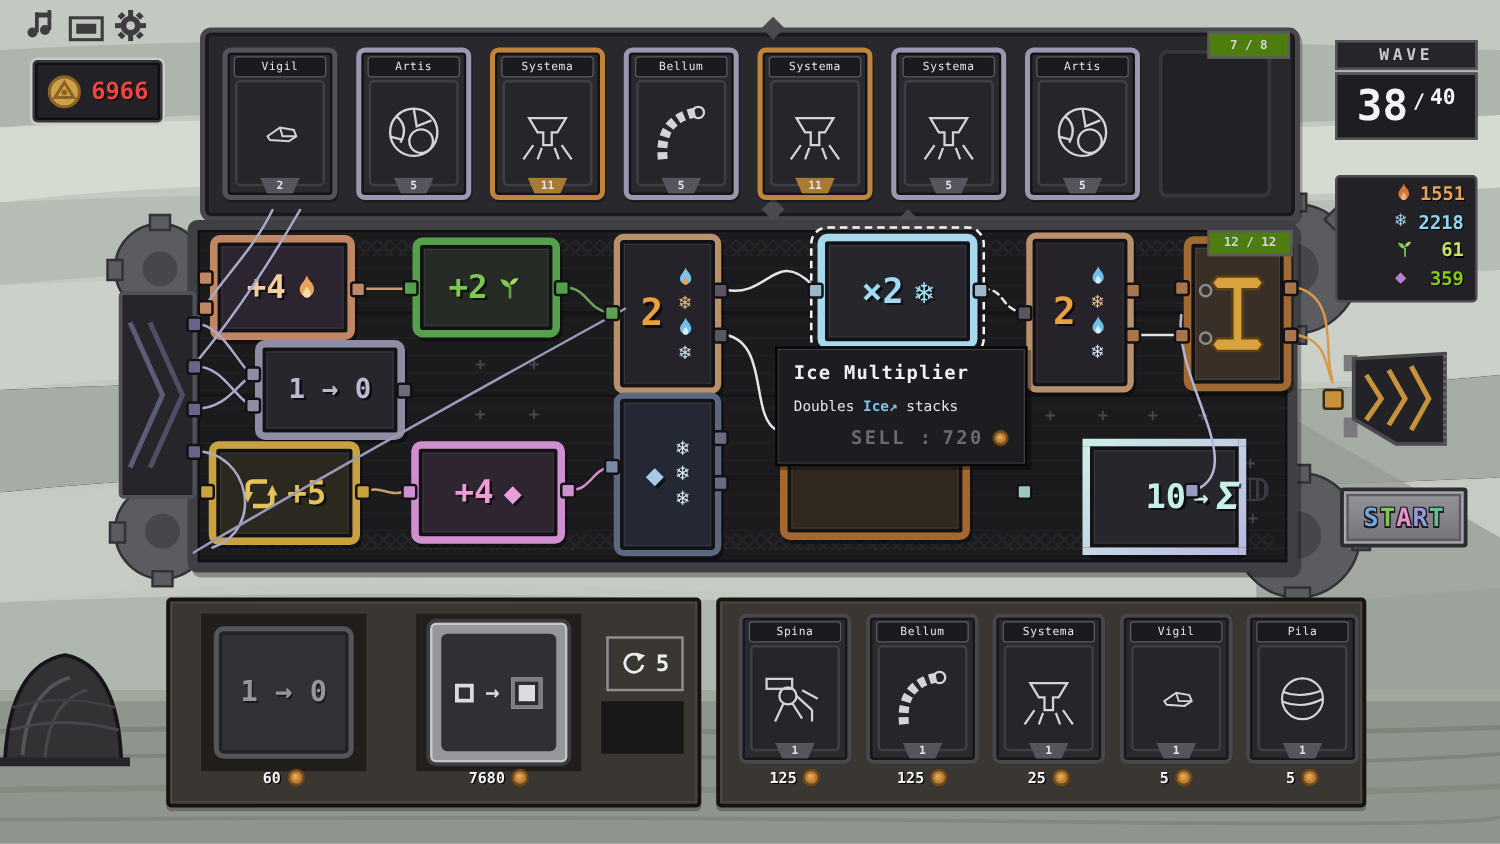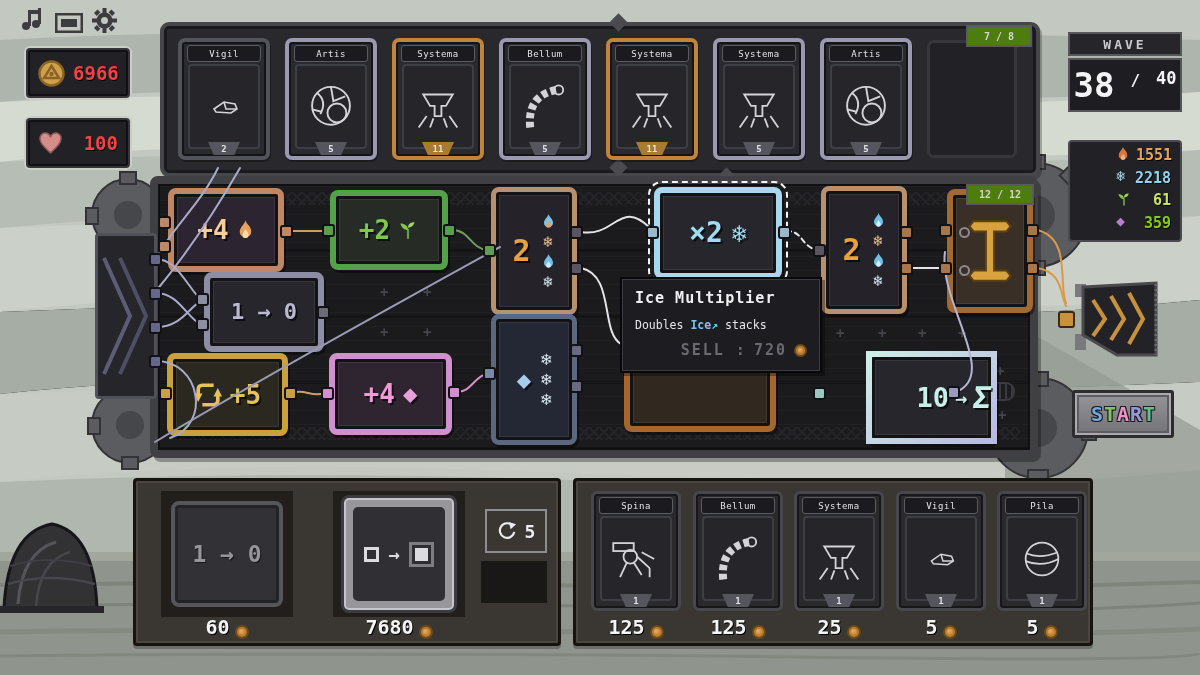--- a/index.html
+++ b/index.html
@@ -49,21 +49,21 @@
   .empty-slot{position:absolute;top:40px;width:90px;height:118px;border-radius:7px;
     background:#222226;border:3px solid #36363b;box-sizing:border-box;z-index:3;}
 
   
   #wave-header{position:absolute;left:1068px;top:32px;width:114px;height:24px;z-index:2;
     background:#26262a;border:2px solid #55555a;box-sizing:border-box;
     display:flex;align-items:center;justify-content:center;color:#c9c9ce;
     font-size:13px;font-weight:bold;letter-spacing:3px;}
   #wave-box{position:absolute;left:1068px;top:58px;width:114px;height:54px;z-index:2;
     background:#1e1e22;border:2px solid #55555a;box-sizing:border-box;
-    display:flex;align-items:center;justify-content:center;gap:16px;color:#f4f4f6;}
+    display:flex;align-items:center;justify-content:center;gap:4px;color:#f4f4f6;}
   #wave-current{font-size:34px;font-weight:bold;line-height:1;}
   #wave-sep{font-size:16px;margin-top:-10px;}
   #wave-total{font-size:17px;font-weight:bold;margin-top:-14px;}
 
   #resource-panel{position:absolute;left:1068px;top:140px;width:114px;height:102px;z-index:2;
     background:#222226;border:2px solid #4a4a50;border-radius:4px;box-sizing:border-box;
     display:flex;flex-direction:column;justify-content:space-around;padding:4px 9px;}
   .res-row{display:flex;align-items:flex-start;gap:6px;height:22px;margin-left:37px;}
   .res-value{flex:1;text-align:right;font-size:15px;font-weight:bold;text-shadow:1px 1px 0 #000;}
   .snow{color:#a8d8ee;font-size:15px;line-height:1;}
@@ -130,22 +130,22 @@
     box-sizing:border-box;box-shadow:inset 0 0 0 2px #aaaaae, inset 0 0 0 4px #5e5e62;
     display:flex;align-items:center;justify-content:center;gap:1px;}
   #start-btn span{font-size:20px;font-weight:bold;
     text-shadow:1px 1px 0 #1c1c20,-1px -1px 0 #1c1c20,1px -1px 0 #1c1c20,-1px 1px 0 #1c1c20;}
 
   
   .bottom-panel{position:absolute;top:478px;height:168px;z-index:2;background:#3a3631;
     border:3px solid #17140f;border-radius:4px;box-sizing:border-box;
     box-shadow:inset 0 0 0 2px #4a453f, 0 3px 0 rgba(0,0,0,.25);}
   .slotbg{position:absolute;background:#211e1b;}
-  .price{position:absolute;display:flex;align-items:flex-end;justify-content:center;gap:5px;
-    color:#f4f4f6;font-size:20px;font-weight:bold;text-shadow:1px 1px 0 #000;}
+  .price{position:absolute;display:flex;align-items:flex-start;justify-content:center;gap:5px;
+    color:#f4f4f6;font-size:12px;font-weight:bold;text-shadow:1px 1px 0 #000;}
   .coin{display:inline-block;width:14px;height:14px;border-radius:50%;
     background:radial-gradient(circle at 38% 35%, #e8b060, #c9863a 55%, #8e5c20);
     border:2px solid #6e4a18;box-sizing:border-box;box-shadow:inset 0 0 0 2px #b87c30;}
   .coin.small{width:13px;height:13px;}
 
   #craft-item1{position:absolute;left:35px;top:20px;width:112px;height:106px;
     background:#323236;border:4px solid #56565a;border-radius:8px;box-sizing:border-box;cursor:pointer;
     box-shadow:inset 0 0 0 3px #232327;display:flex;align-items:center;justify-content:center;}
   #craft-item1 .lab{color:#96969a;font-size:23px;font-weight:bold;text-shadow:1px 1px 0 #17171a;}
   #craft-item2{position:absolute;left:205px;top:14px;width:116px;height:118px;
@@ -270,28 +270,20 @@
 <div class="stat-panel" style="top:48px;">
   <span>
     <svg width="27" height="27" viewBox="0 0 27 27">
       <circle cx="13.5" cy="13.5" r="12" fill="#cfa148" stroke="#8a6426" stroke-width="2.5"></circle>
       <path d="M13.5,6 L21,18 L6,18 Z" fill="none" stroke="#8a6426" stroke-width="2.5"></path>
       <circle cx="13.5" cy="14" r="2.2" fill="#8a6426"></circle>
         </svg>
   </span>
   <span class="stat-value px">6966</span>
 </div>
-<div class="stat-panel" style="top:118px;">
-  <span>
-    <svg width="25" height="23" viewBox="0 0 24 22">
-      <path d="M12,20 C5,14 2,10 2,7 A5,5 0 0 1 12,5 A5,5 0 0 1 22,7 C22,10 19,14 12,20 Z" fill="#d48d88" stroke="#8e5a58" stroke-width="1.5"></path>
-        </svg>
-  </span>
-  <span class="stat-value px">100</span>
-</div>
 
 <div id="deck-panel"></div>
 <div class="notch" style="left:612px;top:16px;"></div>
 <div class="notch" style="left:612px;top:161px;"></div>
 <div class="notch" style="left:720px;top:170px;"></div>
 <div class="badge" style="left:966px;top:25px;width:62px;height:18px;">
   <span>7 / 8</span>
 </div>
 
 <div class="deck-card" style="left:178px;">

